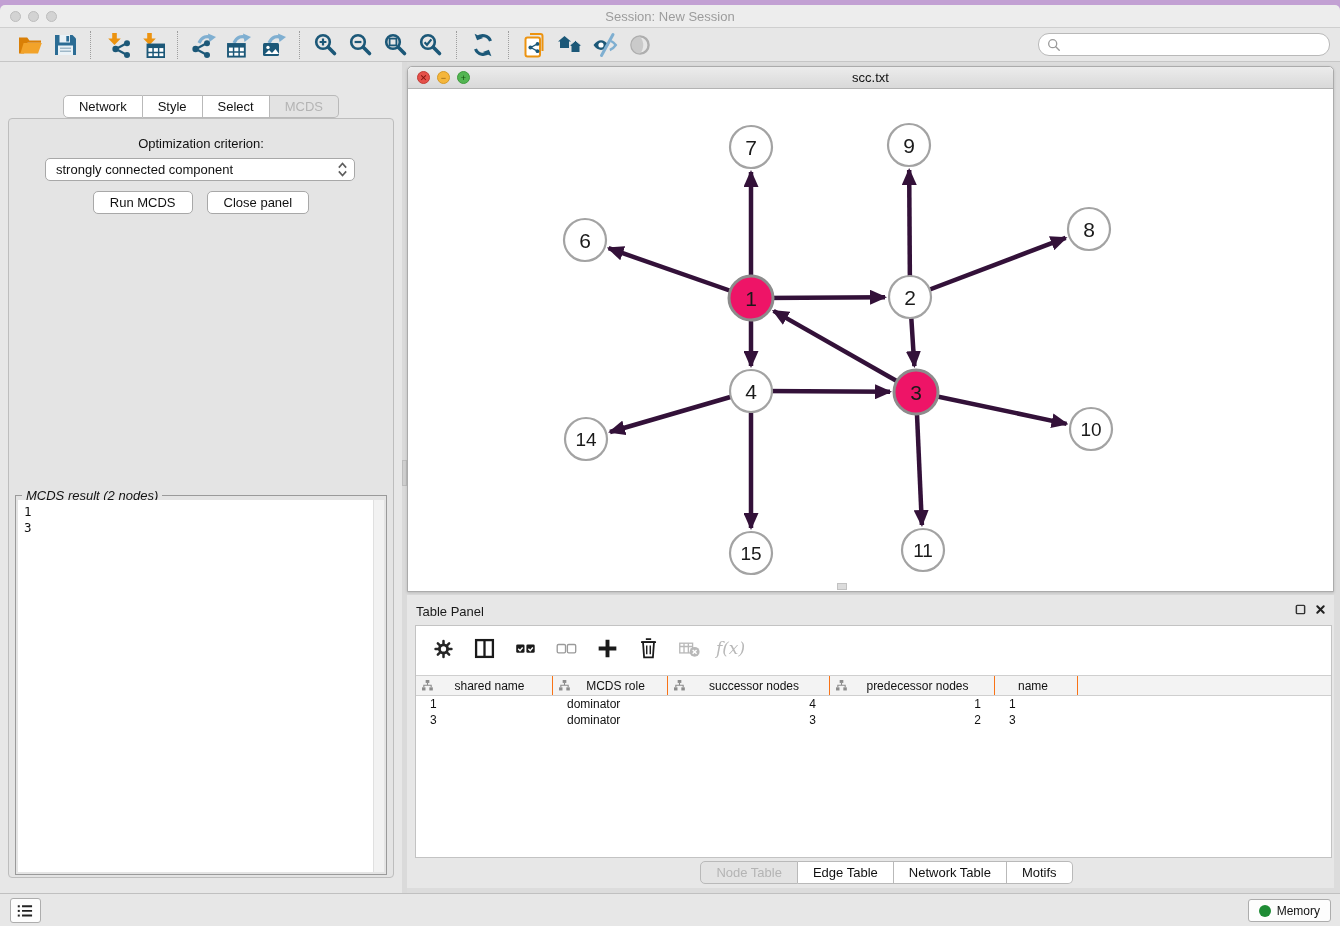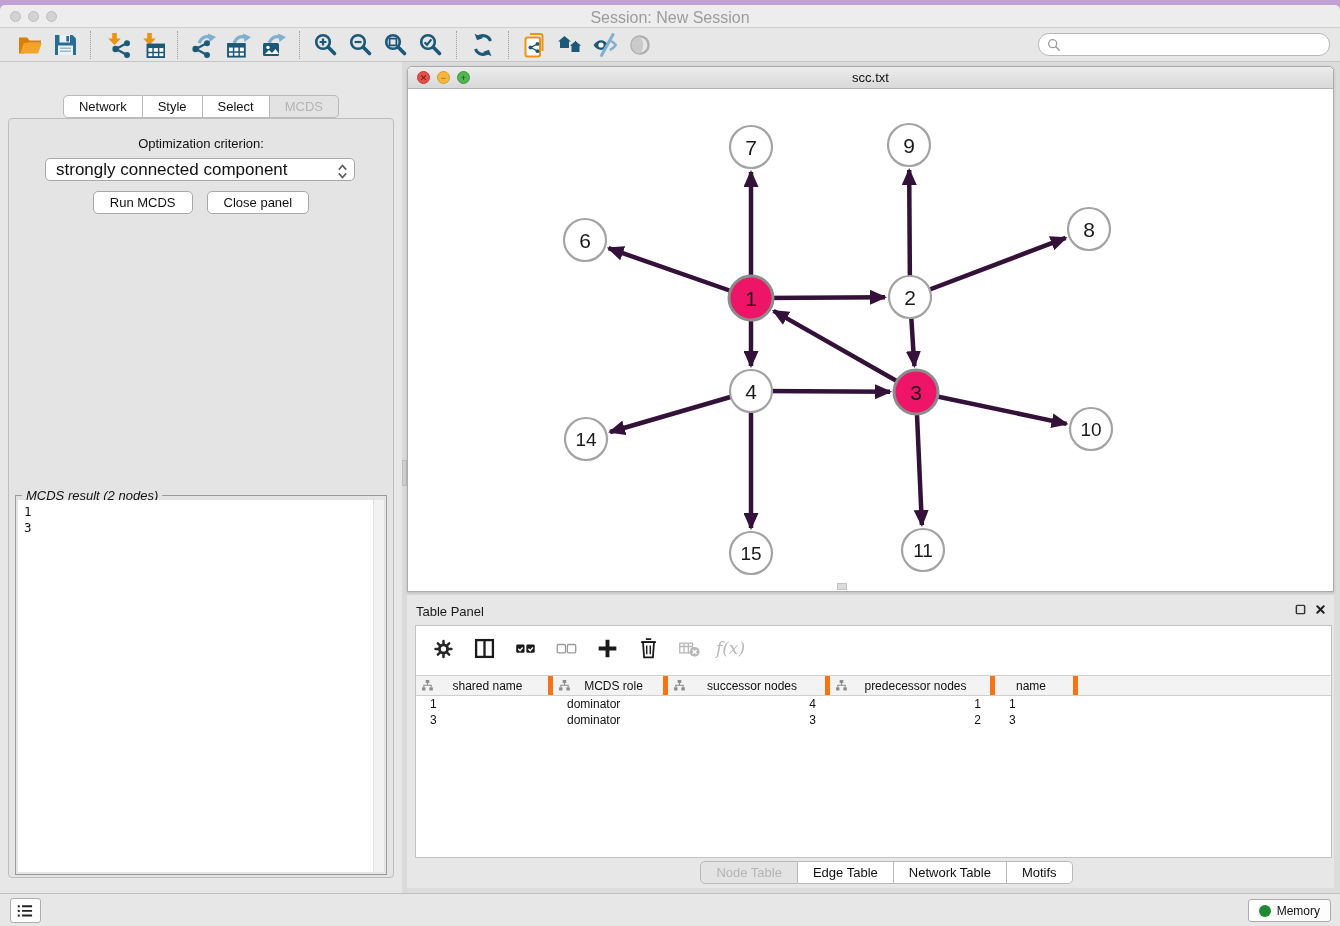--- a/index.html
+++ b/index.html
@@ -5,21 +5,21 @@
   * { margin:0; padding:0; box-sizing:border-box; }
   html,body { width:1340px; height:926px; }
   body { font-family:"Liberation Sans", sans-serif; background:#C2A0D3; position:relative; overflow:hidden; }
   .app { position:absolute; left:0; top:0; width:1340px; height:926px; }
 
   
   .accent { position:absolute; left:0; top:0; width:100%; height:5px; background:#C2A0D3; }
   .titlebar { position:absolute; left:0; top:5px; width:100%; height:23px; background:#EDEDED; border-bottom:1px solid #CFCFCF; border-radius:5px 5px 0 0; }
   .titlebar .lights { position:absolute; left:10px; top:6px; display:flex; gap:7px; }
   .titlebar .lights i { width:11px; height:11px; border-radius:50%; background:#D3D3D3; border:1px solid #BDBDBD; display:block; }
-  .titlebar .wtitle { position:absolute; left:0; right:0; top:4px; text-align:center; font-size:16px; color:#9C9C9C; }
+  .titlebar .wtitle { position:absolute; left:0; right:0; top:4px; text-align:center; font-size:13px; color:#9C9C9C; }
 
   .toolbar { position:absolute; left:0; top:28px; width:100%; height:34px; background:#E7E7E7; border-bottom:1px solid #C6C6C6; display:flex; align-items:center; padding-left:6px; }
   .tb-group { display:flex; align-items:center; gap:8px; padding:0 10px; }
   .tb-sep { width:1px; height:28px; border-left:1px dotted #9E9E9E; margin:0 2px; }
   .tb-icon { width:27px; height:27px; display:flex; align-items:center; justify-content:center; }
   .tb-icon svg { width:26px; height:26px; }
   .tb-icon.disabled { opacity:.95; }
   .searchbox { position:absolute; right:10px; top:5px; width:292px; height:23px; background:#fff; border:1px solid #B9B9B9; border-radius:11px; display:flex; align-items:center; padding-left:8px; }
   .searchbox svg { width:14px; height:14px; }
   .searchbox input { border:none; outline:none; flex:1; height:100%; background:transparent; font-size:12px; padding:0 8px 0 4px; border-radius:11px; }
@@ -36,21 +36,21 @@
 
   .cp-tabs { position:absolute; left:0; top:33px; width:100%; display:flex; justify-content:center; }
   .tabseg { display:flex; }
   .tabseg .tab { height:23px; line-height:21px; font-size:13px; padding:0 15px; background:#fff; border:1px solid #B9B9B9; border-left:none; color:#111; cursor:default; }
   .tabseg .tab:first-child { border-left:1px solid #B9B9B9; border-radius:5px 0 0 5px; }
   .tabseg .tab:last-child { border-radius:0 5px 5px 0; }
   .tabseg .tab.active { background:#E3E3E3; color:#B4B4B4; }
 
   .cp-content { position:absolute; left:8px; top:56px; width:386px; height:760px; background:#E4E4E4; border:1px solid #BDBDBD; border-radius:4px; }
   .opt-label { position:absolute; left:0; right:0; top:17px; text-align:center; font-size:13px; color:#111; }
-  .cp-select { position:absolute; left:36px; top:39px; width:310px; height:23px; background:#fff; border:1px solid #A8A8A8; border-radius:5px; font-size:17px; display:flex; align-items:flex-end; padding:0 6px 0 10px; }
+  .cp-select { position:absolute; left:36px; top:39px; width:310px; height:23px; background:#fff; border:1px solid #A8A8A8; border-radius:5px; font-size:13px; display:flex; align-items:center; padding:0 6px 0 10px; }
   .cp-select .selval { flex:1; color:#111; }
   .cp-select svg { width:11px; height:17px; }
   .cp-btnrow { position:absolute; left:0; top:72px; width:100%; display:flex; justify-content:center; gap:14px; }
   .mac-btn { height:23px; background:#fff; border:1px solid #A8A8A8; border-radius:5px; font-size:13px; color:#111; padding:0 16px; font-family:"Liberation Sans",sans-serif; }
 
   .result-group { position:absolute; left:6px; top:376px; width:372px; height:380px; border:1px solid #9A9A9A; }
   .result-title { position:absolute; left:6px; top:-8px; background:#E4E4E4; padding:0 4px; font-size:13px; color:#111;font-style:italic; }
   .result-body { position:absolute; left:2px; top:4px; right:2px; bottom:2px; background:#fff; display:flex; }
   .result-lines { flex:1; font-family:"DejaVu Sans Mono", monospace; font-size:12.5px; color:#111; padding:4px 0 0 6px; line-height:16px; }
   .result-scroll { width:11px; background:#F2F2F2; border-left:1px solid #E0E0E0; }
@@ -71,21 +71,21 @@
   .hthumb { position:absolute; left:429px; bottom:1px; width:10px; height:7px; background:#DCDCDC; border:1px solid #C2C2C2; }
 
   
   .table-panel { position:absolute; left:407px; top:533px; width:927px; height:293px; background:#E7E7E7; }
   .tp-inner { position:absolute; left:8px; top:30px; width:917px; height:233px; background:#fff; border:1px solid #C3C3C3; }
   .tp-toolbar { display:flex; align-items:center; gap:14px; height:44px; padding-left:14px; }
   .tp-toolbar .tb-icon svg { width:23px; height:23px; }
   .fx { font-family:"DejaVu Serif", serif; font-style:italic; font-size:17px; color:#B5B5B5; }
   .tbl { position:absolute; left:0; top:49px; right:0; }
   .tbl-header { display:flex; height:21px; background:#F3F3F3; border-top:1px solid #CFCFCF; border-bottom:1px solid #CFCFCF; }
-  .tbl-header .hcell { display:flex; align-items:center; border-right:5px solid #f97316; font-size:12px; color:#111; position:relative; }
+  .tbl-header .hcell { display:flex; align-items:center; border-right:1px solid #f97316; font-size:12px; color:#111; position:relative; }
   .tbl-header .hcell .hlabel { flex:1; text-align:center; padding-right:6px; }
   .tbl-header .hcell svg { width:11px; height:11px; margin-left:6px; }
   .tbl-row { display:flex; height:16px; font-size:12px; color:#111; }
   .tbl-row .cell { padding:1px 14px 0 14px; overflow:hidden; white-space:nowrap; }
   .al-r { text-align:right; }
   .tp-tabs { position:absolute; left:16px; bottom:4px; width:100%; display:flex; justify-content:center; }
 
   
   .statusbar { position:absolute; left:0; top:893px; width:100%; height:33px; background:#E7E7E7; border-top:1px solid #C0C0C0; }
   .sb-left { position:absolute; left:10px; top:4px; width:31px; height:25px; background:#FDFDFD; border:1px solid #ADADAD; border-radius:3px; display:flex; align-items:center; justify-content:center; }

